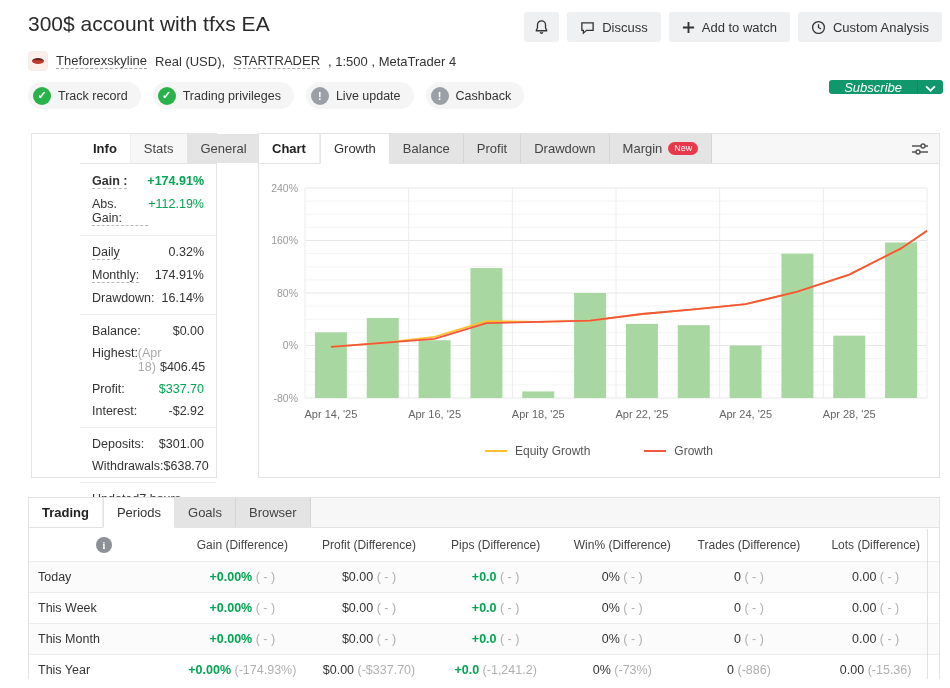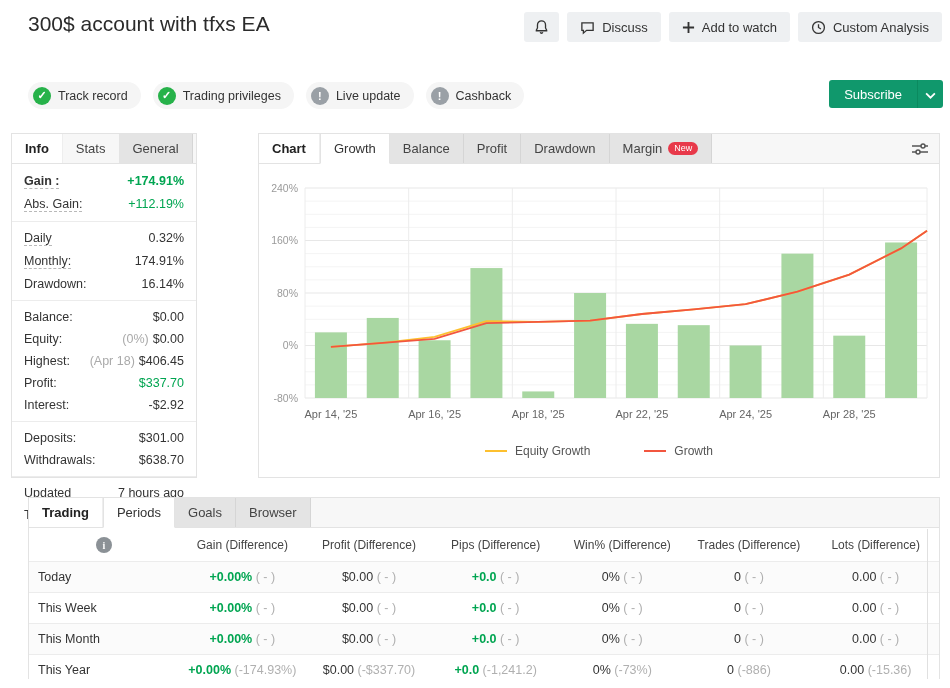--- a/index.html
+++ b/index.html
@@ -18,27 +18,27 @@
   .avatar { width:20px; height:20px; border-radius:4px; background:#fdeeea; border:1px solid #eee; position:relative; }
   .avatar i { position:absolute; left:3px; top:6px; width:12px; height:6px; border-radius:50%; background:#c1392b; border-top:2px solid #5a2420; }
   .acc-link { color:#333; border-bottom:1px dashed #a9a9a9; cursor:pointer; text-decoration:none; }
   .broker-link { border-bottom:1px dashed #a9a9a9; cursor:pointer; }
 
   .badges { position:absolute; left:28px; top:82px; display:flex; gap:12px; }
   .badge { display:flex; align-items:center; gap:7px; background:#f5f5f5; border-radius:14px; height:27px; padding:0 13px 0 5px; font-size:12.5px; color:#333; }
   .b-ic { width:18px; height:18px; border-radius:50%; display:flex; align-items:center; justify-content:center; color:#fff; font-size:11px; font-weight:bold; }
   .b-ok { background:#27b24a; } .b-warn { background:#9aa0a6; }
 
-  .subscribe { position:absolute; right:7px; top:80px; display:flex; height:28px; cursor:pointer; }
+  .subscribe { position:absolute; right:7px; top:80px; display:flex; height:14px; cursor:pointer;font-style:italic; }
   .sub-main { background:#10986c; color:#fff; font-size:13px; display:flex; align-items:center; padding:0 15px; border-radius:3px 0 0 3px; }
   .sub-caret { background:#10986c; border-left:1px solid #0b8a5f; width:26px; display:flex; align-items:center; justify-content:center; border-radius:0 3px 3px 0; }
 
   
   .panel { position:absolute; border:1px solid #e3e3e3; background:#fff; }
-  #info-panel  { left:11px;  top:133px; width:186px; height:345px; }
+  #info-panel  { left:31px;  top:133px; width:186px; height:345px;padding-left:48px; }
   #chart-panel { left:258px; top:133px; width:682px; height:345px; }
   #bottom-panel{ left:28px;  top:497px; width:912px; height:182px; border-bottom:none; }
 
   .tabbar { display:flex; align-items:stretch; background:#f7f7f7; border-bottom:1px solid #e3e3e3; height:30px; font-size:13px; position:relative; }
   .tab { display:flex; align-items:center; gap:6px; padding:0 13px; color:#444; cursor:pointer; border-right:1px solid transparent; }
   .tab.first { font-weight:bold; color:#222; background:#fff; border-right:1px solid #eee; }
   .tab.active { background:#fff; border-left:1px solid #e3e3e3; border-right:1px solid #e3e3e3; margin-bottom:-1px; border-bottom:1px solid #fff; color:#333; }
   .tab.gray { background:#e4e4e4; border-right:1px solid #d5d5d5; }
   .new-badge { background:#e8394a; color:#fff; font-size:9px; font-weight:normal; border-radius:8px; padding:2px 6px; line-height:1; }
   .tab-tools { margin-left:auto; display:flex; align-items:center; padding-right:10px; color:#555; cursor:pointer; }
@@ -109,20 +109,29 @@
       <span>
         <svg width="15" height="15" viewBox="0 0 16 16" fill="none" stroke="#333" stroke-width="1.4">
           <circle cx="8" cy="8" r="6.3"></circle>
             <path d="M8 4.5V8l2.6 1.6"></path>
         </svg>
       </span>
       <span>Custom Analysis</span>
     </button>
   </div>
 
+  <div class="account-line">
+    <span class="avatar">
+        <i></i>
+      </span>
+    <a class="acc-link">Theforexskyline</a>
+    <span>Real (USD),</span>
+    <span class="broker-link">STARTRADER</span>
+    <span>, 1:500 , MetaTrader 4</span>
+  </div>
 
   <div class="badges">
       <div class="badge">
         <span class="b-ic b-ok">✓</span>
         <span>Track record</span>
       </div>
       <div class="badge">
         <span class="b-ic b-ok">✓</span>
         <span>Trading privileges</span>
       </div>
@@ -178,24 +187,20 @@
           <span class="val ">174.91%</span>
         </div>
         <div class="irow">
           <span class="lab ">Drawdown:</span>
           <span class="val ">16.14%</span>
         </div>
         <div class="idivider"></div>
         <div class="irow">
           <span class="lab ">Balance:</span>
           <span class="val ">$0.00</span>
-        </div>
-        <div class="irow">
-          <span class="lab ">Equity:</span>
-          <span class="val "><span class="pre">(0%)</span>$0.00</span>
         </div>
         <div class="irow">
           <span class="lab ">Highest:</span>
           <span class="val "><span class="pre">(Apr 18)</span>$406.45</span>
         </div>
         <div class="irow">
           <span class="lab ">Profit:</span>
           <span class="val green">$337.70</span>
         </div>
         <div class="irow">

